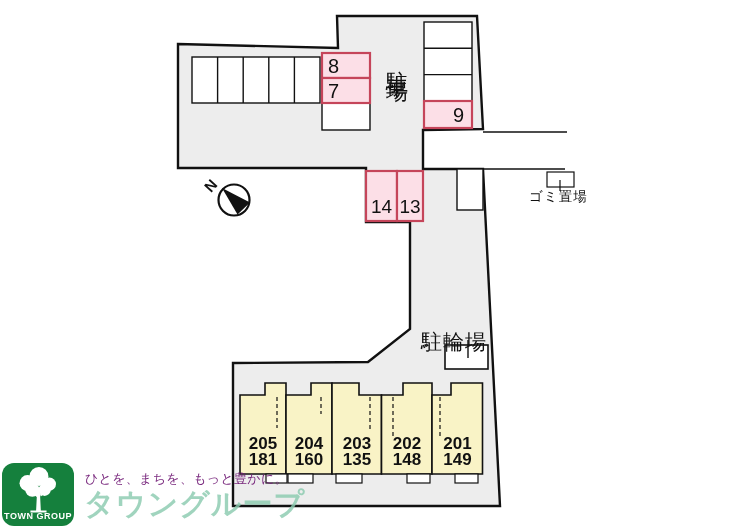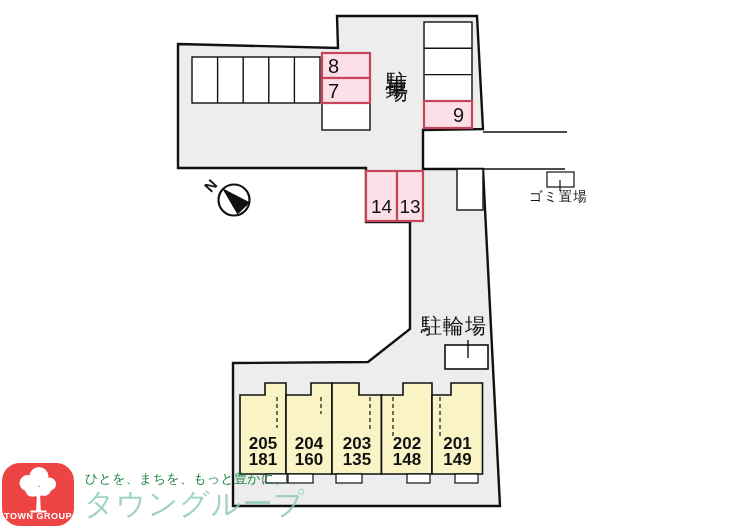--- a/index.html
+++ b/index.html
@@ -13,26 +13,26 @@
   .lbl-parking{writing-mode:vertical-rl;font-size:22px;letter-spacing:5px;line-height:24px;}
   .lbl-road{font-size:23px;letter-spacing:8px;line-height:26px;}
   .lbl-garbage{font-size:13.5px;letter-spacing:1px;}
   .lbl-bicycle{font-size:21px;letter-spacing:1px;}
   .cell-bottom{display:flex;align-items:flex-end;justify-content:center;}
   .unit-label{display:flex;flex-direction:column;align-items:center;
     font-size:17px;line-height:15.5px;font-weight:600;text-align:center;}
   .north-letter{font-size:15px;font-weight:bold;transform:rotate(-48deg);}
   
   .logo-box{position:absolute;left:2px;top:463px;width:72px;height:63px;
-    background:#ef4444;border-radius:18px;}
+    background:#15803d;border-radius:12px;}
   .logo-text{position:absolute;left:0;top:48px;width:72px;text-align:center;
     color:#fff;font-size:9px;font-weight:bold;letter-spacing:0.5px;}
   .slogan{position:absolute;left:85px;top:470px;font-size:13px;font-weight:500;
-    letter-spacing:0.3px;color:#15803d;opacity:0.95;}
-  .brand{position:absolute;left:84px;top:484px;font-size:30px;font-weight:400;
+    letter-spacing:0.3px;color:#701a75;opacity:0.95;}
+  .brand{position:absolute;left:84px;top:484px;font-size:30px;font-weight:700;
     letter-spacing:1px;color:#8ccbb0;opacity:0.82;}
 </style>
 </head>
 <body>
 
 <div id="canvas">
 
   <svg id="site-svg" width="742" height="528" viewBox="0 0 742 528">
 
     <polygon points="178,44 338,48 337,16 477,16 483,129 423,130 423,169 483,169 500,506 233,506 233,363 368,362 410,329 410,222 366,222 366,168 178,168" fill="#ededed" stroke="#111" stroke-width="2.4"></polygon>
@@ -100,21 +100,21 @@
       <circle cx="234" cy="200" r="15.5" fill="#fff" stroke="#111" stroke-width="2.2"></circle>
       <polygon points="222,188 250,202.5 237.5,214.5" fill="#111"></polygon>
     </g>
   </svg>
 
   <div class="txt lbl-parking" style="left:385px;top:53px;">駐車場</div>
 
 
   <div class="txt lbl-garbage" style="left:529px;top:188px;">ゴミ置場</div>
 
-  <div class="txt lbl-bicycle" style="left:421px;top:312px;">駐輪場</div>
+  <div class="txt lbl-bicycle" style="left:421px;top:328px;">駐輪場</div>
 
   <div class="txt space-num" style="left:328px;top:53px;line-height:26px;">8</div>
   <div class="txt space-num" style="left:328px;top:78px;line-height:26px;">7</div>
   <div class="txt space-num" style="left:424px;top:101px;width:40px;text-align:right;line-height:28px;">9</div>
   <div class="txt space-num cell-bottom" style="left:366px;top:171px;width:31px;height:47px;font-size:19px;">14</div>
   <div class="txt space-num cell-bottom" style="left:397px;top:171px;width:26px;height:47px;font-size:19px;">13</div>
 
   <div class="txt north-letter" style="left:205px;top:177px;">N</div>
 
   <div class="txt unit-label" style="left:239px;top:436px;width:48px;">

